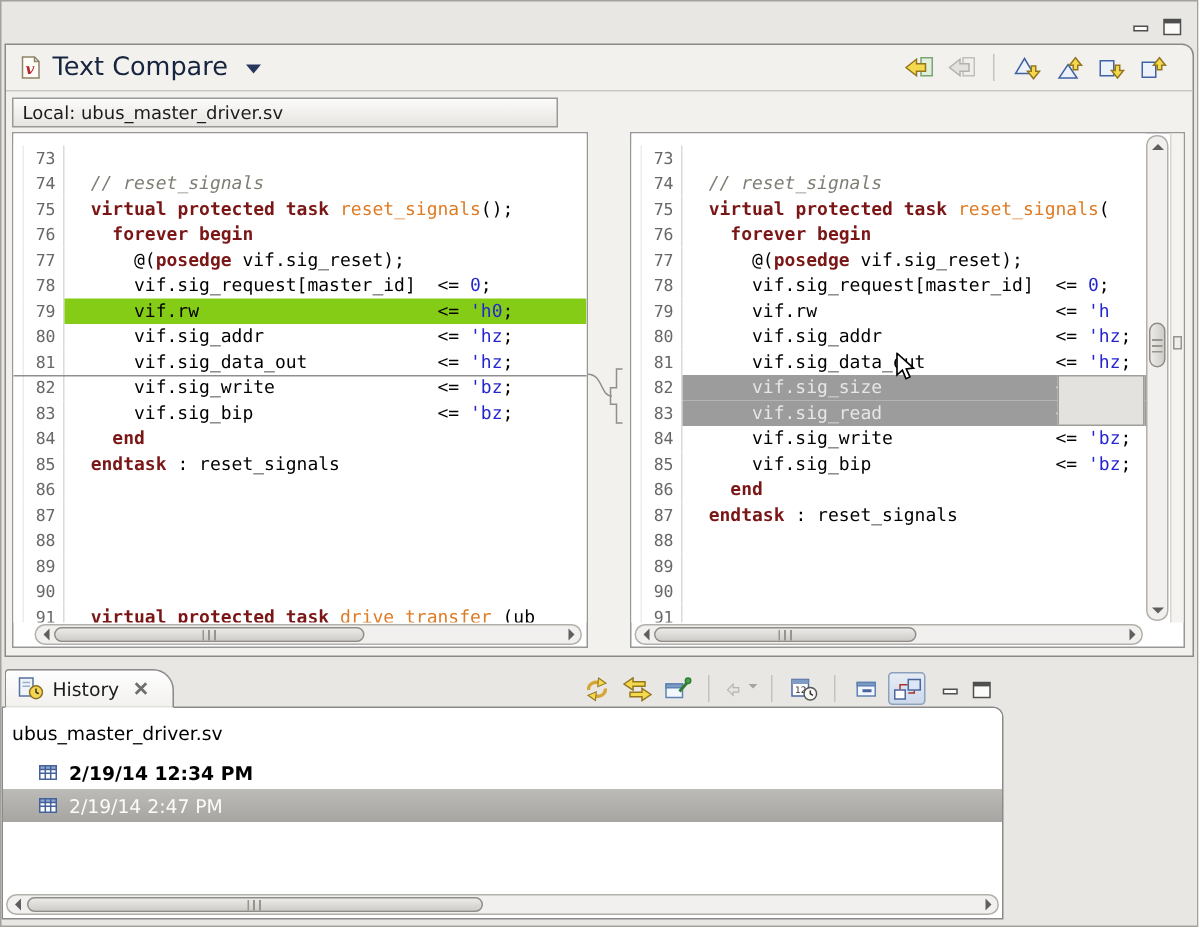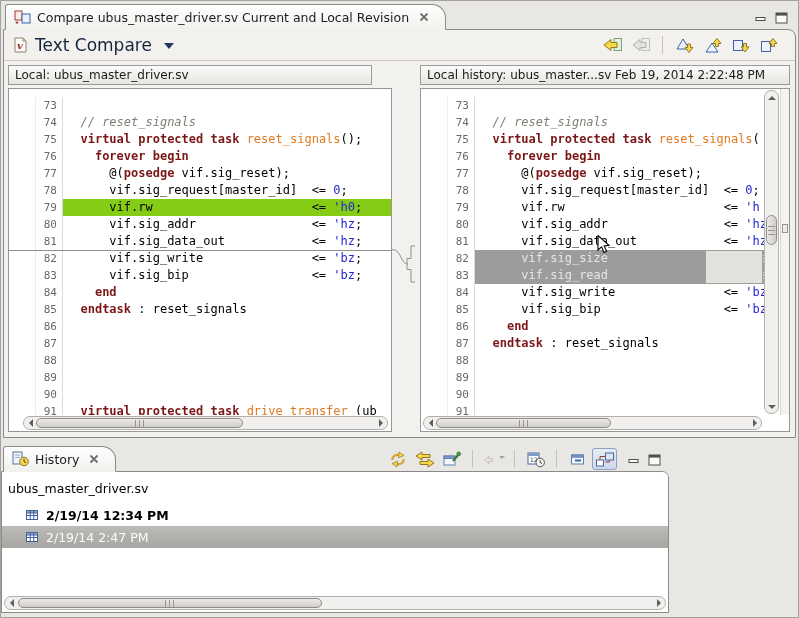--- a/index.html
+++ b/index.html
@@ -35,21 +35,21 @@
   .cbody{position:absolute;left:2px;top:32px;right:2px;bottom:2px;}
   .hdr{position:absolute;top:3px;height:20px;background:linear-gradient(#FBFBFA,#E7E5E1);border:1px solid #9A9A9A;
     font-size:12px;color:#1B1B1B;display:flex;align-items:center;padding-left:6px;white-space:nowrap;overflow:hidden;}
   #hdr-left{left:2px;width:364px;}
   #hdr-right{left:414px;right:3px;}
   .pane{position:absolute;top:26px;bottom:3px;background:#fff;border:1px solid #979797;}
   #pane-left{left:2px;width:384px;}
   #pane-right{left:414px;right:3px;}
   #gap{position:absolute;left:386px;width:28px;top:26px;bottom:3px;}
 
-  .codebody{position:absolute;left:0;top:0;right:0;bottom:16px;overflow:hidden;padding-top:8px;background:#fff;margin-left:20px;}
+  .codebody{position:absolute;left:0;top:0;right:0;bottom:16px;overflow:hidden;padding-top:8px;background:#fff;}
   #pane-right .codebody{right:25px;}
   .crow{display:flex;height:17px;font:12px/17px "DejaVu Sans Mono",monospace;white-space:pre;}
   .gut{flex:none;width:7px;border-right:1px solid #ECECEA;background:#fff;}
   .ln{flex:none;width:27px;text-align:right;padding-right:5px;color:#686868;font-size:11px;background:#fff;border-right:1px solid #DADADA;}
   .ct{flex:1;padding-left:3px;overflow:hidden;}
   .crow.hl .ct{background:#84cc16;}
   .crow.sel .ct{background:#9C9C9C;}
   .p{color:#000;} .kw{color:var(--kw);font-weight:bold;} .fn{color:var(--fn);} .cm{color:var(--cm);font-style:italic;} .val{color:var(--val);}
   .crow.sel .p{color:#E6E6E4;} .crow.sel .val{color:#D9DEF3;}
   .diffline{position:absolute;left:0;right:0;top:161px;height:1px;background:#8F8F8F;z-index:2;}
@@ -90,35 +90,20 @@
   .icon16{display:inline-flex;width:17px;height:16px;}
   .cursor{position:absolute;left:596px;top:234px;z-index:50;pointer-events:none;}
 </style>
 </head>
 <body>
 
 <div class="workbench" style="--kw: #7B1616; --fn: #DF7B22; --cm: #7E7E74; --val: #2525CF;">
 
   <section id="compare-view">
     <div class="tabbar">
-      <div class="etab">
-        <span class="icon16">
-          <svg width="17" height="16" viewBox="0 0 17 16">
-              <rect x="1" y="2" width="7" height="9" fill="#FBECEA" stroke="#A33B35"></rect>
-              <rect x="8" y="5" width="8" height="9" fill="#EAF1FA" stroke="#3F62A4"></rect>
-              <path d="M3,12.2 L3,15 M1.6,13.6 L4.4,13.6" stroke="#A33B35" fill="none"></path>
-            </svg>
-        </span>
-        <span class="tabtitle">Compare ubus_master_driver.sv Current and Local Revision</span>
-        <span class="closex">
-          <svg width="10" height="10" viewBox="0 0 10 10">
-              <path d="M1.5,1.5 L8.5,8.5 M8.5,1.5 L1.5,8.5" stroke="#6E6E6E" stroke-width="1.8"></path>
-            </svg>
-        </span>
-      </div>
       <div class="winbtns">
         <span><svg width="12" height="11" viewBox="0 0 12 11">
               <rect x="1" y="4.5" width="9" height="3" fill="#FBFBFA" stroke="#4F4F4F"></rect>
             </svg></span>
         <span><svg width="13" height="12" viewBox="0 0 13 12">
               <rect x="1" y="1" width="11" height="10" fill="#FBFBFA" stroke="#4F4F4F"></rect>
               <rect x="1" y="1" width="11" height="2.6" fill="#4F4F4F"></rect>
             </svg></span>
       </div>
     </div>
@@ -169,21 +154,20 @@
             <span class="tbi">
               <svg width="20" height="17" viewBox="0 0 20 17">
                 <rect x="2.5" y="4.5" width="9" height="10" fill="#EDF2FA" stroke="#3F62A4"></rect>
                 <polygon points="15.5,9.5 12.5,9.5 12.5,6.5 10,6.5 14,1.5 18,6.5 15.5,6.5" fill="#F4D94D" stroke="#94761F"></polygon>
               </svg>
             </span>
           </span>
       </div>
       <div class="cbody">
         <div class="hdr" id="hdr-left">Local: ubus_master_driver.sv</div>
-        <div class="hdr" id="hdr-right">Local history: ubus_master...sv Feb 19, 2014 2:22:48 PM</div>
 
         <div class="pane" id="pane-left">
           <div class="codebody" id="left-code">
               <div class="crow"><span class="gut"></span><span class="ln">73</span><span class="ct"></span></div>
               <div class="crow"><span class="gut"></span><span class="ln">74</span><span class="ct"><span class="p">  </span><span class="cm">// reset_signals</span></span></div>
               <div class="crow"><span class="gut"></span><span class="ln">75</span><span class="ct"><span class="p">  </span><span class="kw">virtual protected task</span><span class="p"> </span><span class="fn">reset_signals</span><span class="p">();</span></span></div>
               <div class="crow"><span class="gut"></span><span class="ln">76</span><span class="ct"><span class="p">    </span><span class="kw">forever begin</span></span></div>
               <div class="crow"><span class="gut"></span><span class="ln">77</span><span class="ct"><span class="p">      @(</span><span class="kw">posedge</span><span class="p"> vif.sig_reset);</span></span></div>
               <div class="crow"><span class="gut"></span><span class="ln">78</span><span class="ct"><span class="p">      vif.sig_request[master_id]  &lt;= </span><span class="val">0</span><span class="p">;</span></span></div>
               <div class="crow hl"><span class="gut"></span><span class="ln">79</span><span class="ct"><span class="p">      vif.rw                      &lt;= </span><span class="val">'h0</span><span class="p">;</span></span></div>

